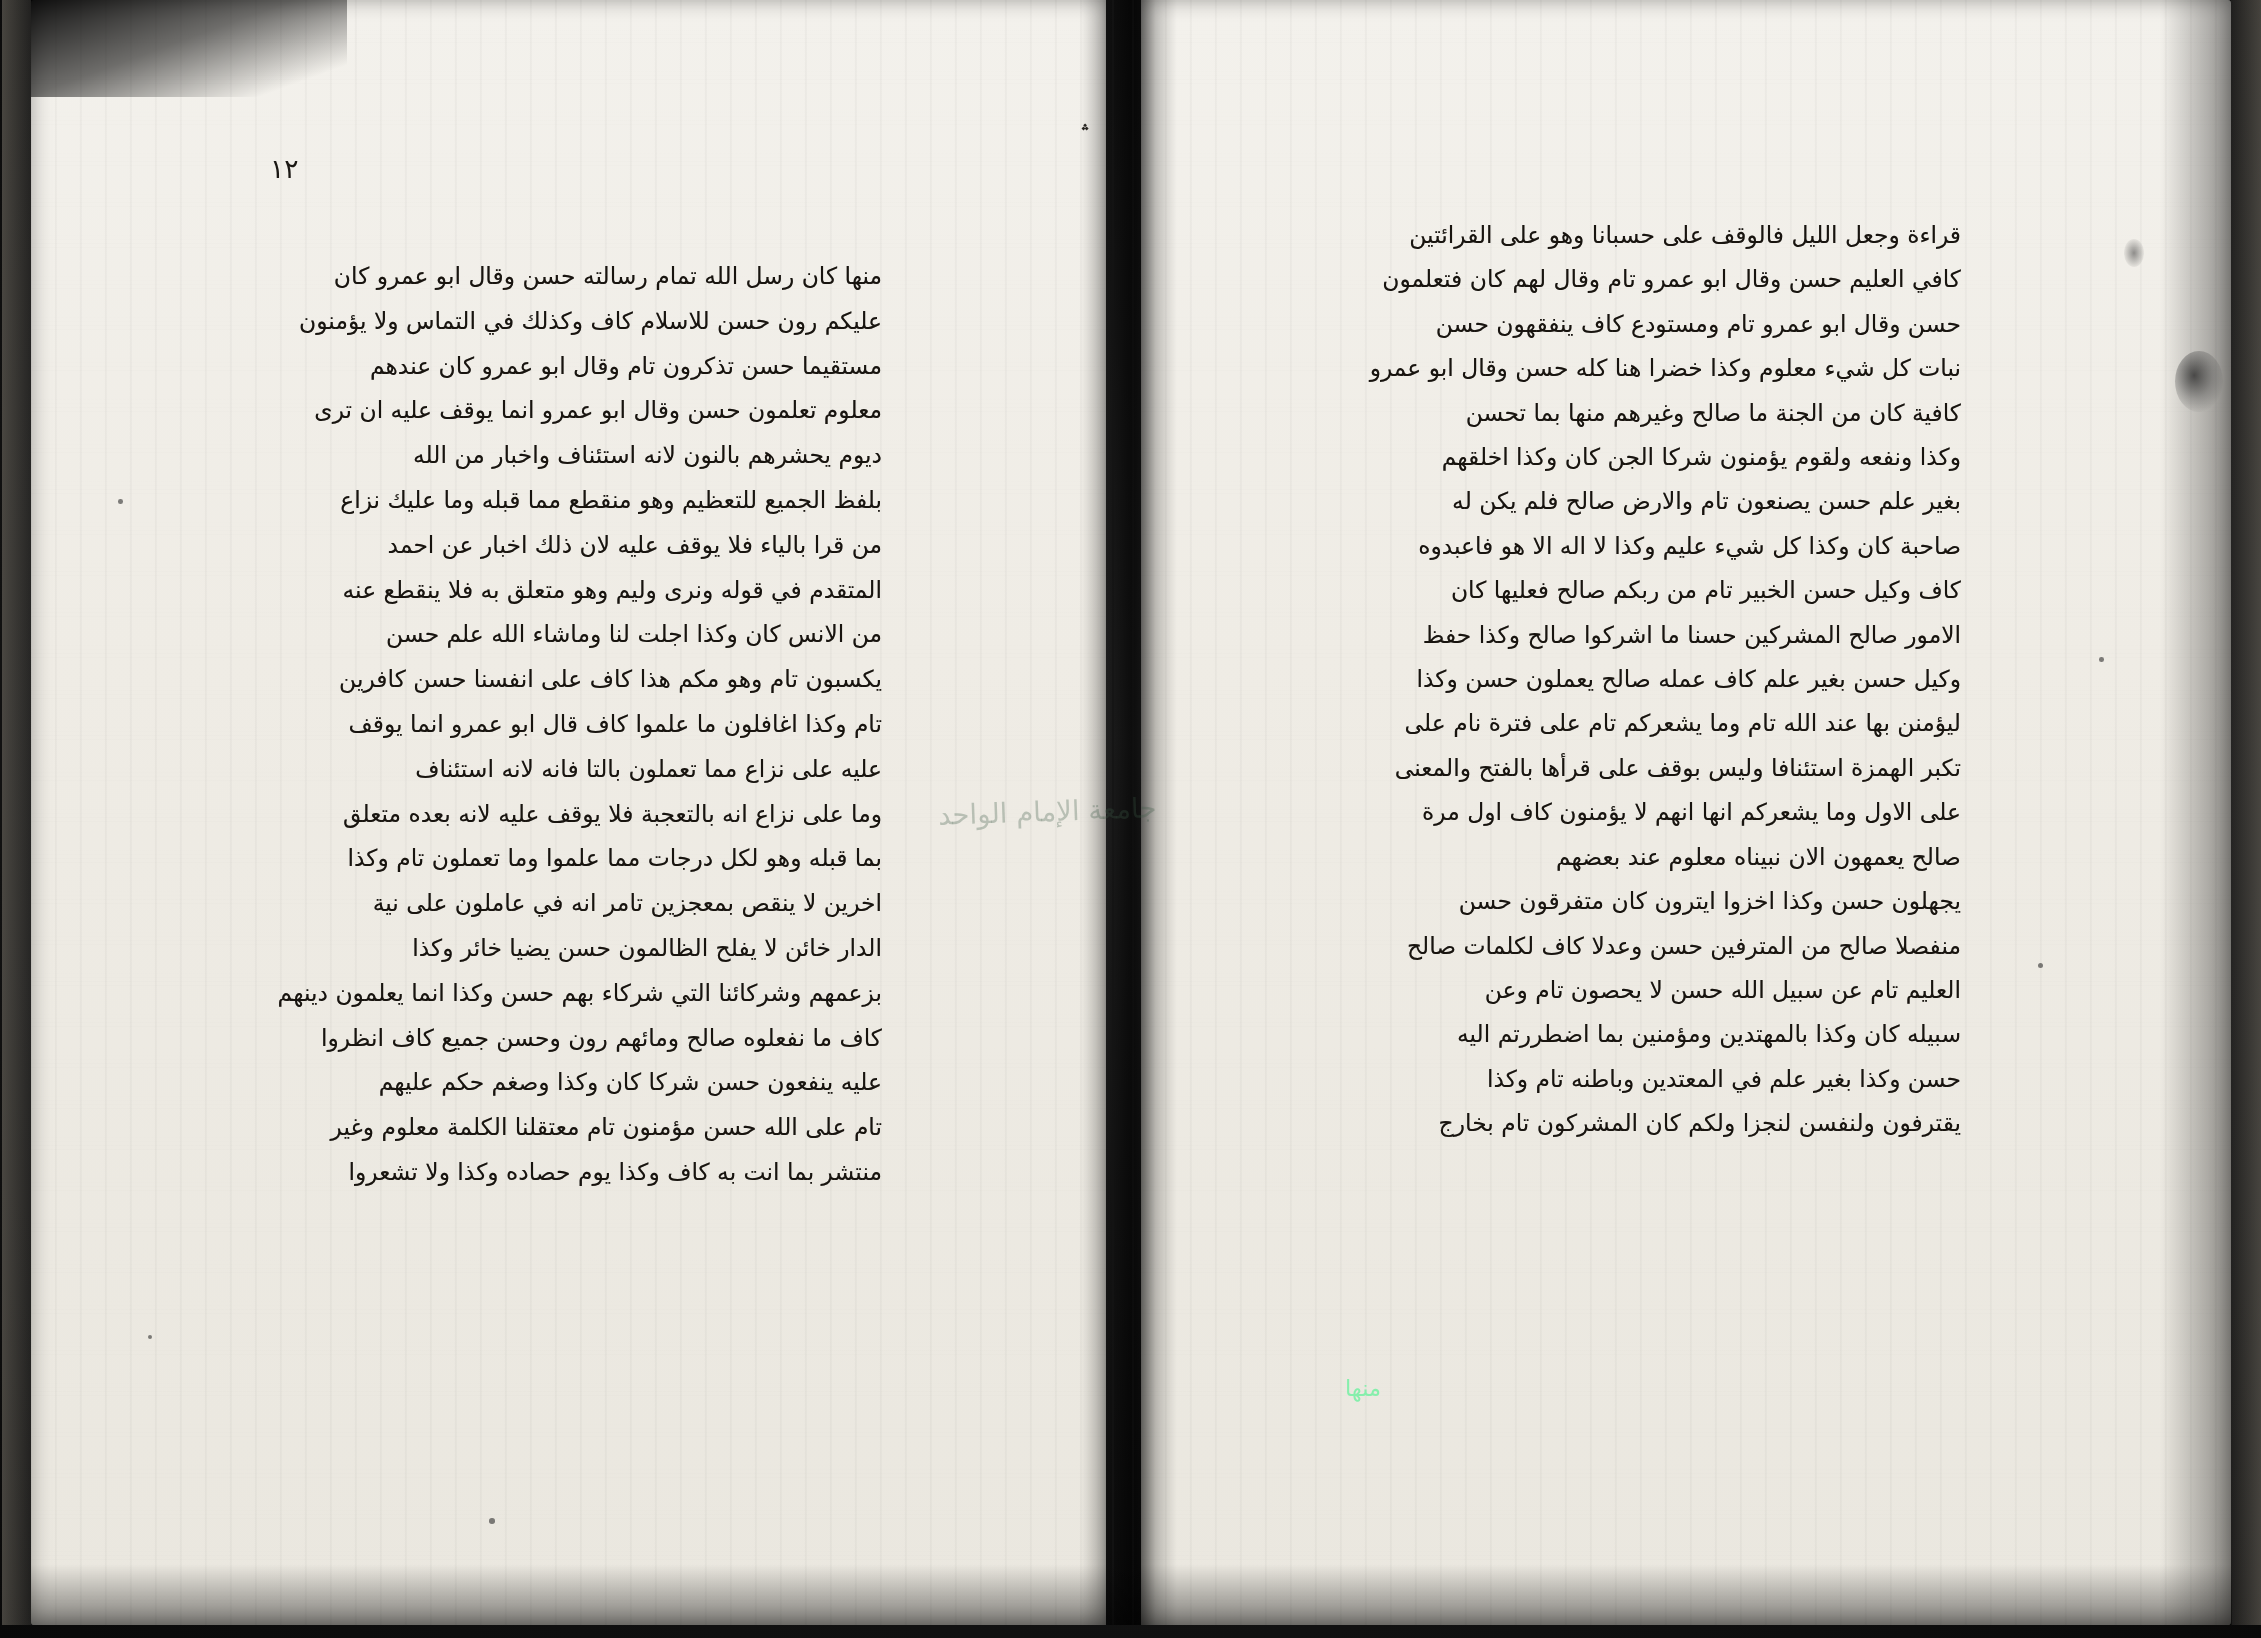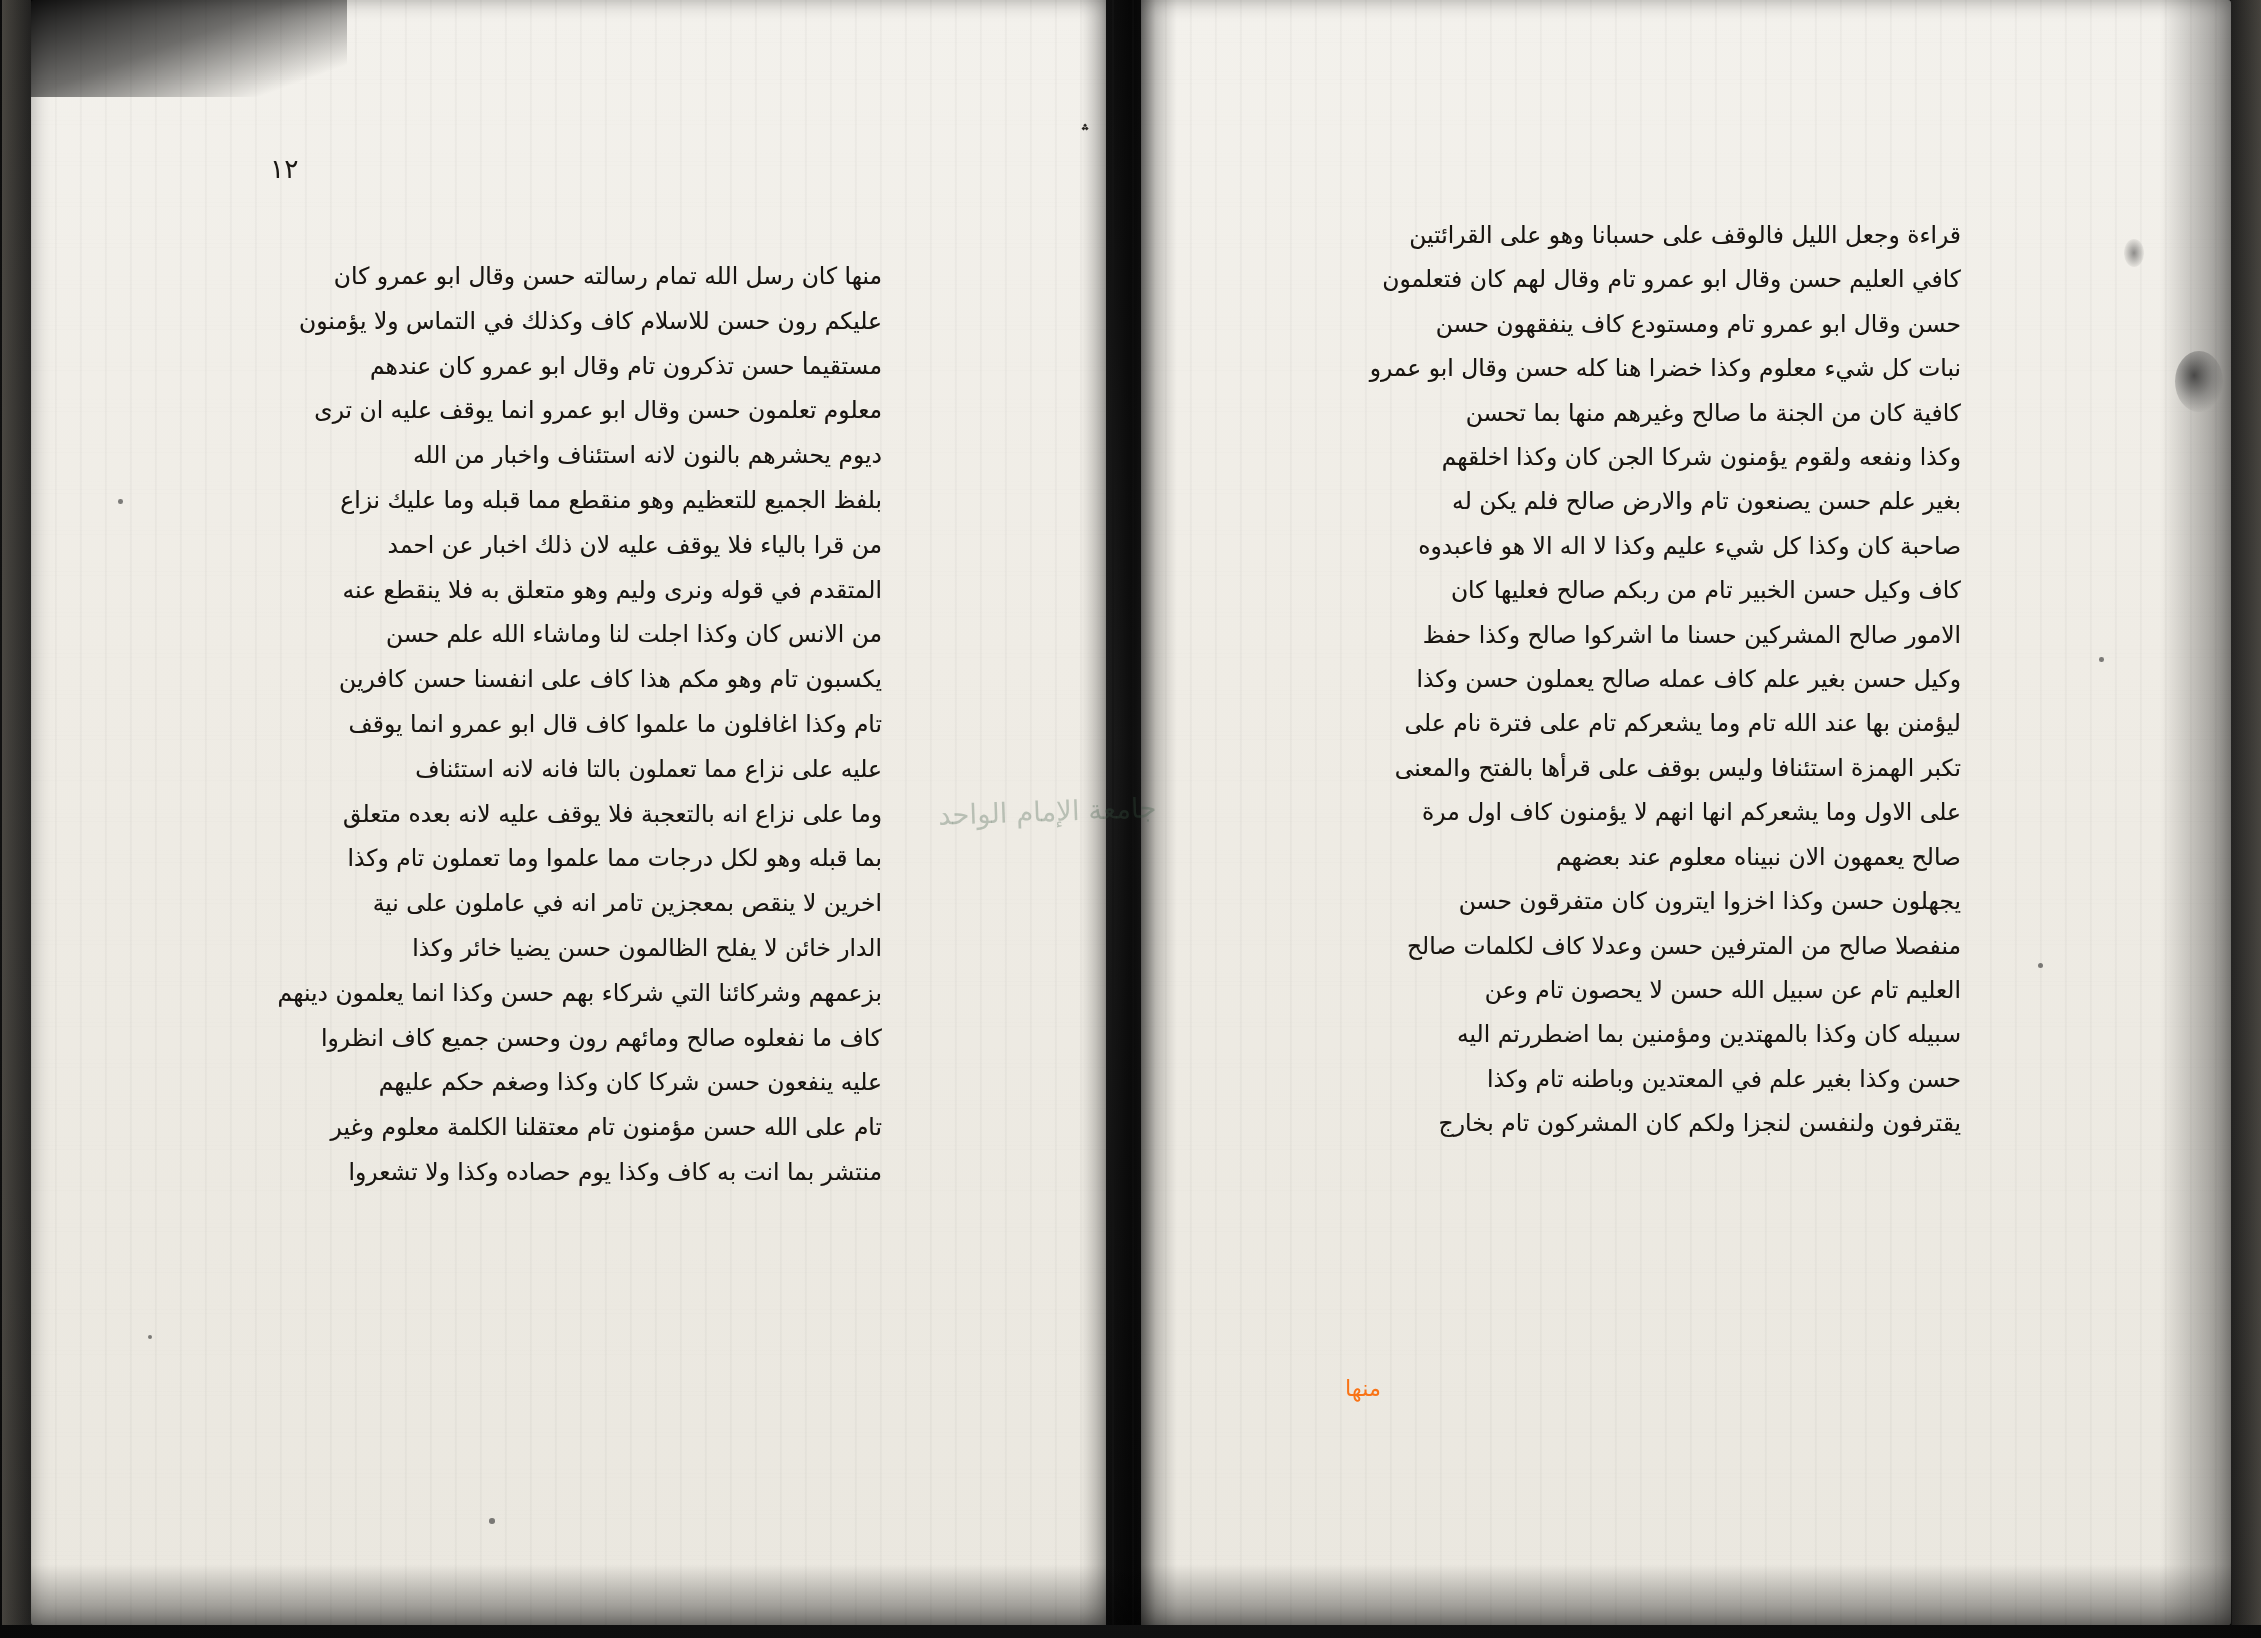--- a/index.html
+++ b/index.html
@@ -181,21 +181,21 @@
     font-size: 26.5px;
     color: #1a1713;
     direction: rtl;
   }
   
   .catchword {
     position: absolute;
     left: 1314px;
     top: 1375px;
     font-size: 22.4px;
-    color: #f97316;
+    color: #86efac;
     direction: rtl;
   }
   
   .top-mark {
     position: absolute;
     left: 1049px;
     top: 122px;
     font-size: 17.3px;
     color: #2a2622;
   }

